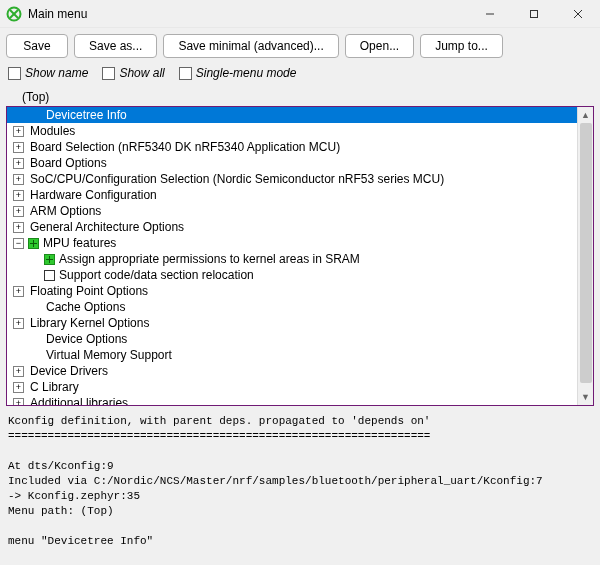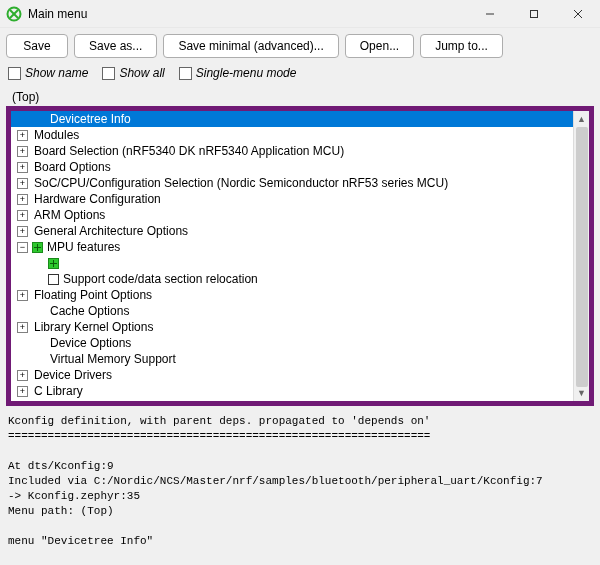--- a/index.html
+++ b/index.html
@@ -54,24 +54,24 @@
     padding: 4px 8px 6px 8px;
     display: flex;
     gap: 14px;
     align-items: center;
     font-style: italic;
   }
   .chk { display: flex; align-items: center; gap: 4px; }
   .chk-box {
     width: 13px; height: 13px; border: 1px solid #666; background: #fff;
   }
-  .top-label { padding: 4px 8px 2px 12px; }
+  .top-label { padding: 4px 8px 2px 22px; }
   .tree {
     margin: 0 6px;
-    border: 5px solid #701a75;
+    border: 1px solid #701a75;
     background: #fff;
     height: 300px;
     overflow: hidden;
     position: relative;
   }
   .tree-inner { padding: 0; }
   .row {
     display: flex;
     align-items: center;
     height: 16px;
@@ -233,20 +233,21 @@
         <span class="row-label">General Architecture Options</span>
       </div>
       <div class="row indent-0">
         <span class="expander">−</span>
         <span class="green-marker"></span>
         <span class="row-label">MPU features</span>
       </div>
       <div class="row indent-1">
         <span class="expander none"></span>
         <span class="green-marker"></span>
+        <span class="row-label">Assign appropriate permissions to kernel areas in SRAM</span>
       </div>
       <div class="row indent-1">
         <span class="expander none"></span>
         <span class="empty-box"></span>
         <span class="row-label">Support code/data section relocation</span>
       </div>
       <div class="row indent-0">
         <span class="expander">+</span>
         <span class="row-label">Floating Point Options</span>
       </div>

